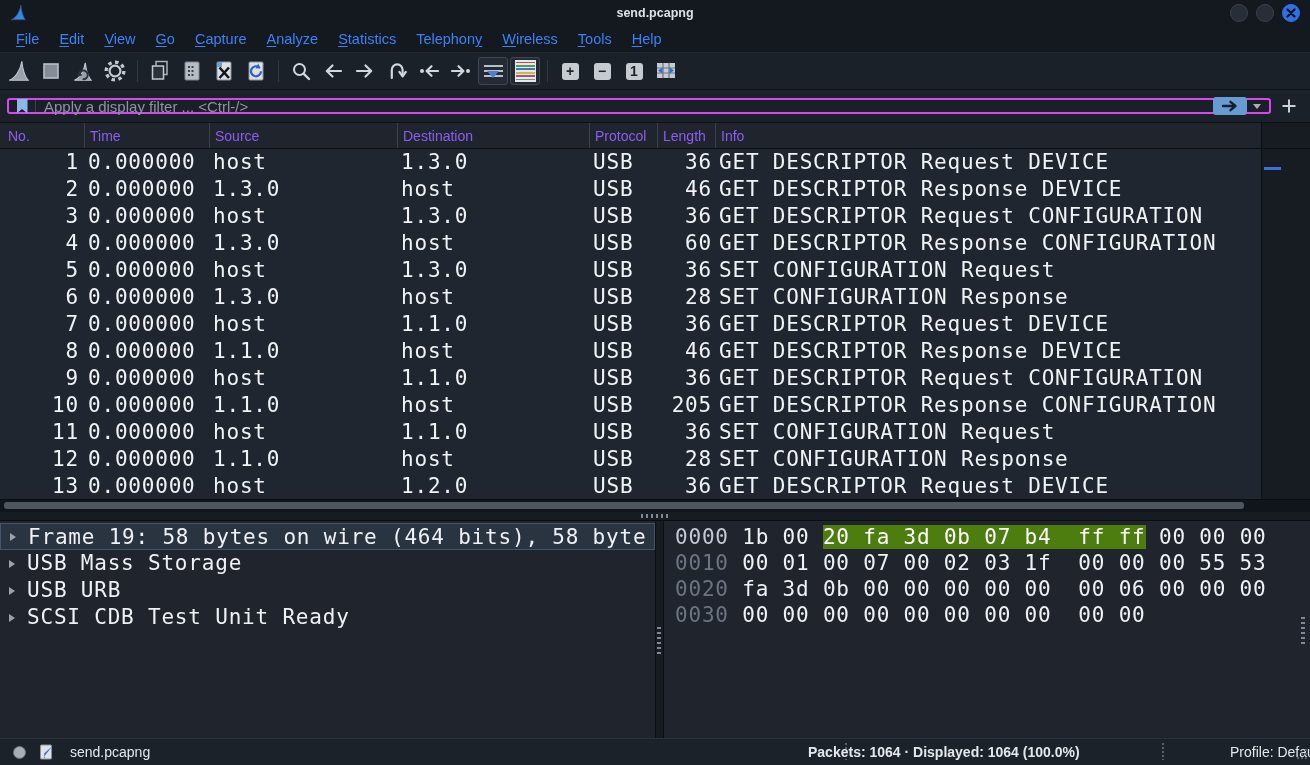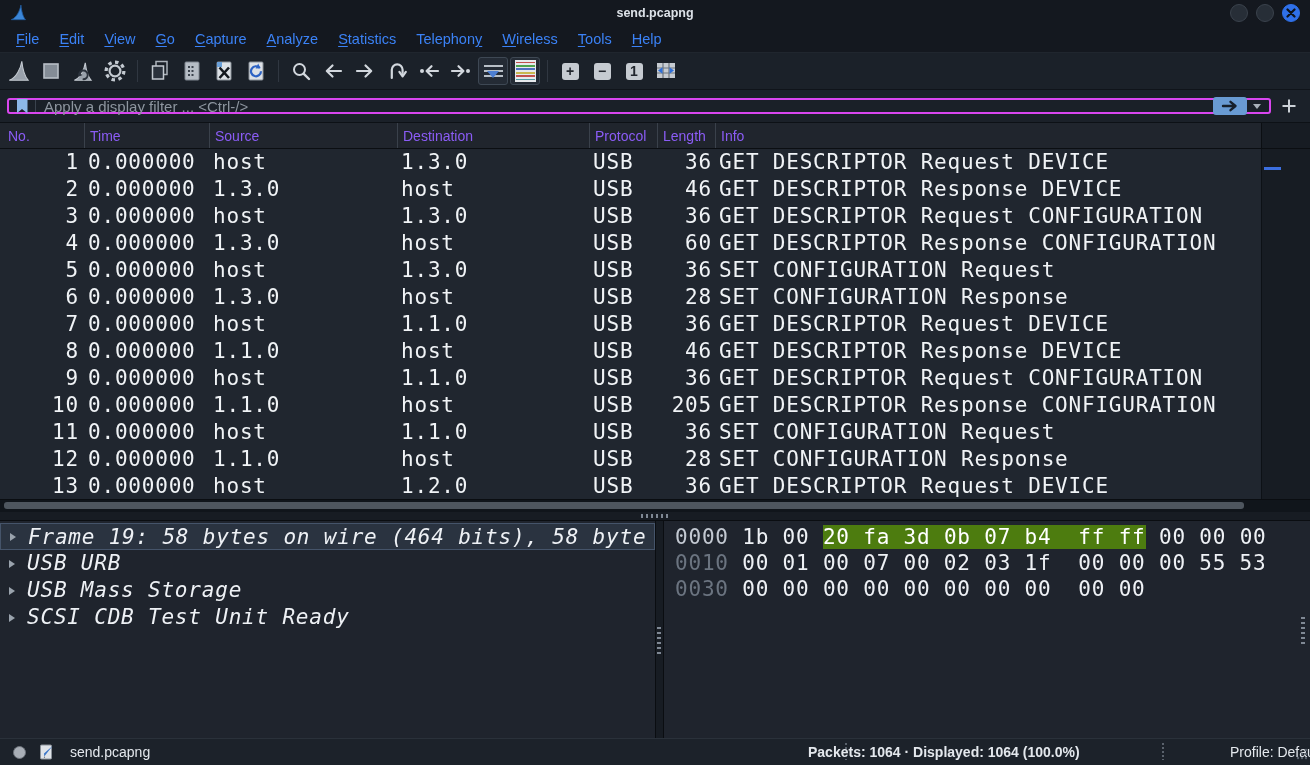--- a/index.html
+++ b/index.html
@@ -77,21 +77,21 @@
 
   
   .hsplitter{height:8px;background:#171c23;display:flex;align-items:center;justify-content:center;
              border-bottom:1px solid #0a0d11;flex:none;}
   .hgrip{width:28px;height:4px;background:repeating-linear-gradient(90deg,#7f8894 0 2px,transparent 2px 5px);}
 
   
   .lower{flex:1;display:flex;min-height:0;position:relative;}
   .details{width:655px;background:#1f242d;overflow:hidden;padding-top:2px;box-sizing:border-box;flex:none;}
   .drow{height:27px;line-height:26px;font-family:"DejaVu Sans Mono",monospace;font-size:21px;letter-spacing:0.8px;
-        color:#eef1f5;white-space:nowrap;overflow:hidden;position:relative;padding-left:27px;box-sizing:border-box;font-style:italic;}
+        color:#eef1f5;white-space:nowrap;overflow:hidden;position:relative;padding-left:27px;box-sizing:border-box;}
   .drow.selected{background:#2a3340;border:1px solid #45546a;}
   .dexp{position:absolute;left:9px;top:50%;transform:translateY(-50%);width:0;height:0;
         border-left:6px solid #9aa3ad;border-top:4.5px solid transparent;border-bottom:4.5px solid transparent;}
   .vsplitter{width:7px;background:#171c23;border-left:1px solid #0a0d11;border-right:1px solid #0a0d11;
              position:relative;flex:none;}
   .vgrip{position:absolute;top:106px;left:1px;width:4px;height:30px;
          background:repeating-linear-gradient(#7f8894 0 2px,transparent 2px 5px);}
   .vgrip-right{position:absolute;right:5px;top:96px;width:4px;height:30px;
          background:repeating-linear-gradient(#7f8894 0 2px,transparent 2px 5px);}
   .hexpane{flex:1;background:#1f242d;padding:3px 0 0 11px;overflow:hidden;}
@@ -486,30 +486,31 @@
     </div>
   </div>
 
   <div class="hsplitter">
     <span class="hgrip"></span>
   </div>
 
   <div class="lower">
     <div class="details" id="details">
         <div class="drow selected"><span class="dexp"></span><span>Frame 19: 58 bytes on wire (464 bits), 58 byte</span></div>
+        <div class="drow"><span class="dexp"></span><span>USB Mass Storage</span></div>
         <div class="drow"><span class="dexp"></span><span>USB URB</span></div>
-        <div class="drow"><span class="dexp"></span><span>USB Mass Storage</span></div>
         <div class="drow"><span class="dexp"></span><span>SCSI CDB Test Unit Ready</span></div>
       </div>
     <div class="vsplitter">
       <span class="vgrip"></span>
     </div>
     <div class="hexpane" id="hexpane">
         <div class="hexrow"><span class="off active">0000</span> 1b 00 <span class="hexsel">20 fa 3d 0b 07 b4  ff ff</span> 00 00 00</div>
         <div class="hexrow"><span class="off">0010</span> 00 01 00 07 00 02 03 1f  00 00 00 55 53</div>
+        <div class="hexrow"><span class="off">0020</span> fa 3d 0b 00 00 00 00 00  00 06 00 00 00</div>
         <div class="hexrow"><span class="off">0030</span> 00 00 00 00 00 00 00 00  00 00</div>
       </div>
     <span class="vgrip-right"></span>
   </div>
 
   <div class="statusbar">
     <span class="sb-expert"></span>
     <span class="sb-edit">
       <svg width="16" height="18" viewBox="0 0 16 18">
           <rect x="1.5" y="2" width="11" height="14" rx="1" fill="#dfe3e8" stroke="#8a9199"></rect>

